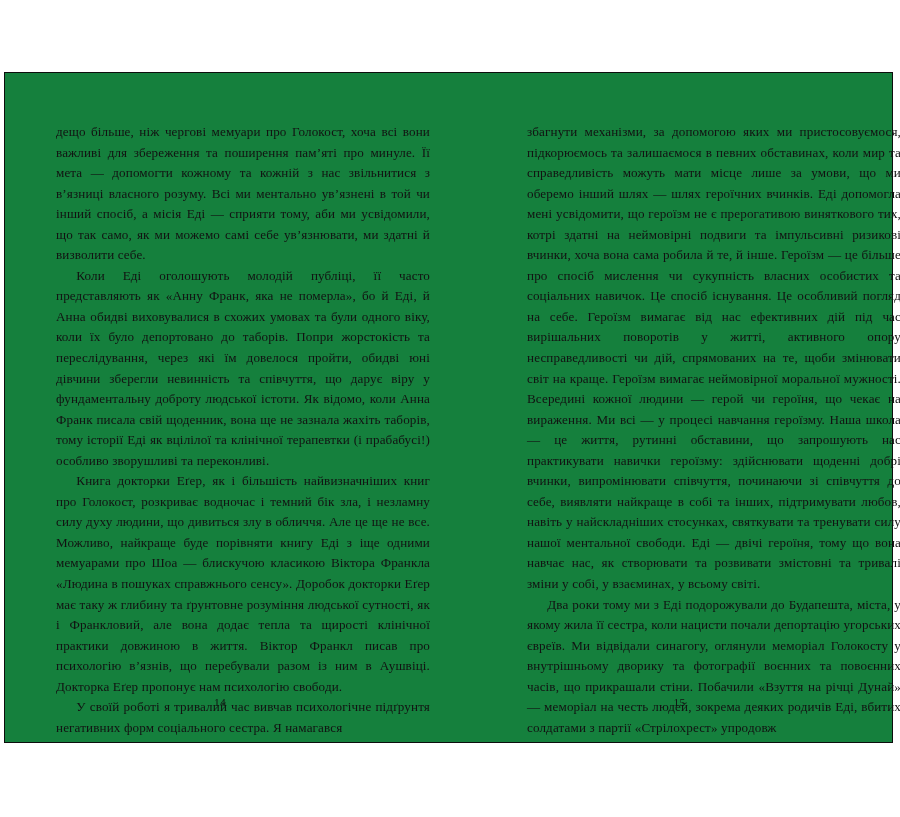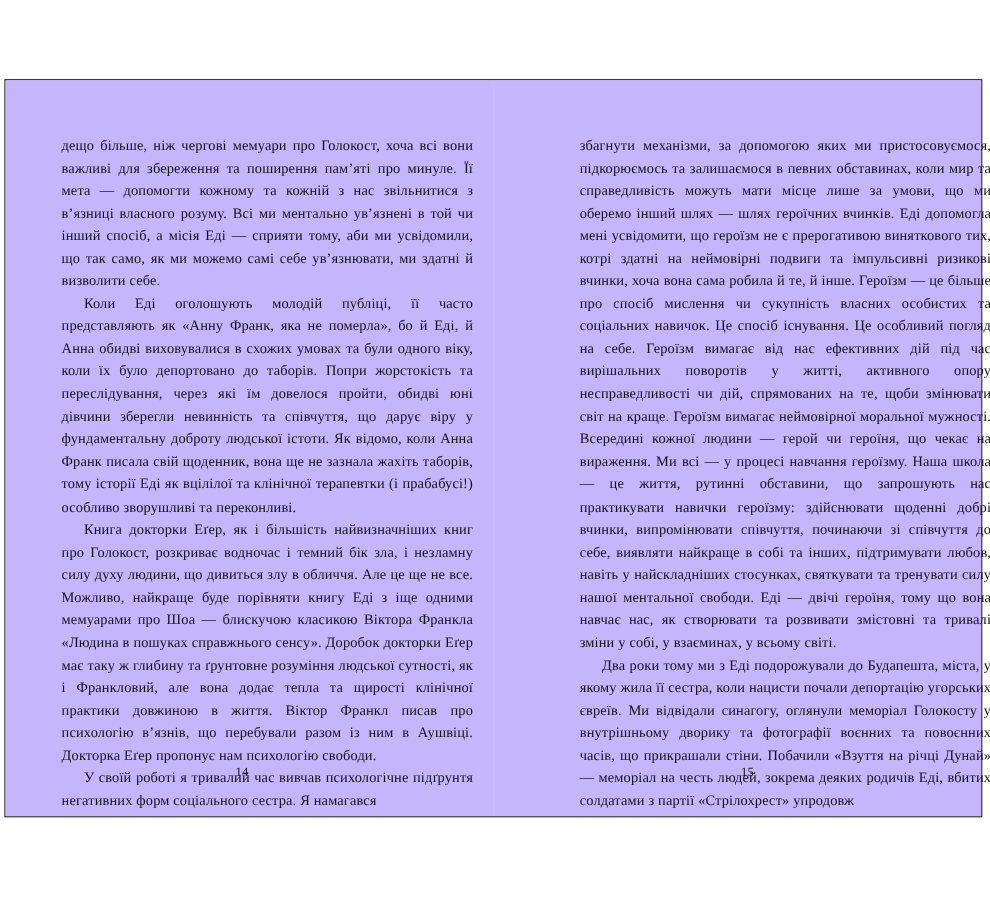--- a/index.html
+++ b/index.html
@@ -25,21 +25,21 @@
     border: 1px solid #0d0d0d;
     background: #ffffff;
     display: flex;
     flex-direction: row;
   }
 
   .book-page {
     position: relative;
     box-sizing: border-box;
     height: 100%;
-    background: #c4b5fd;
+    background: #15803d;
   }
 
   #page-left {
     width: 444px;
   }
 
   #page-right {
     width: 443px;
   }
 

